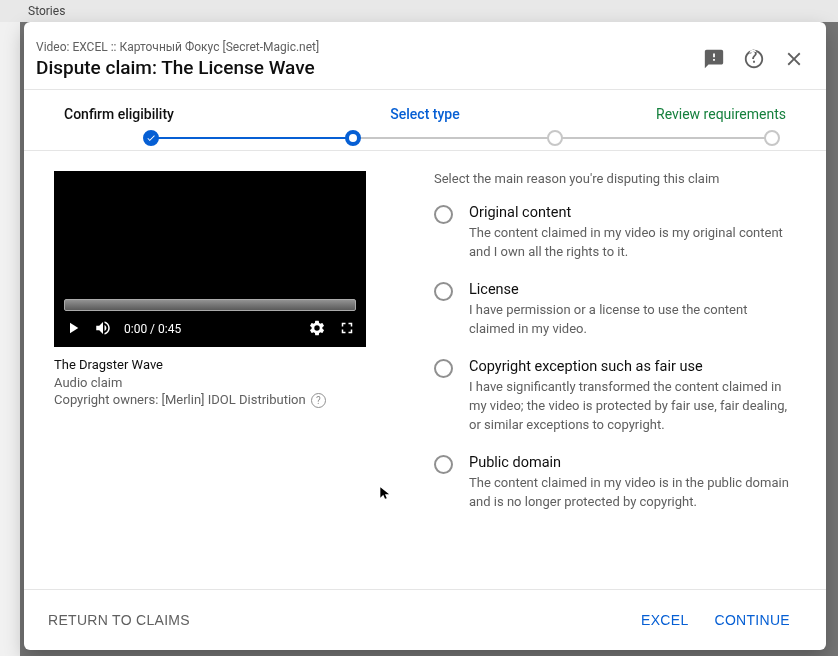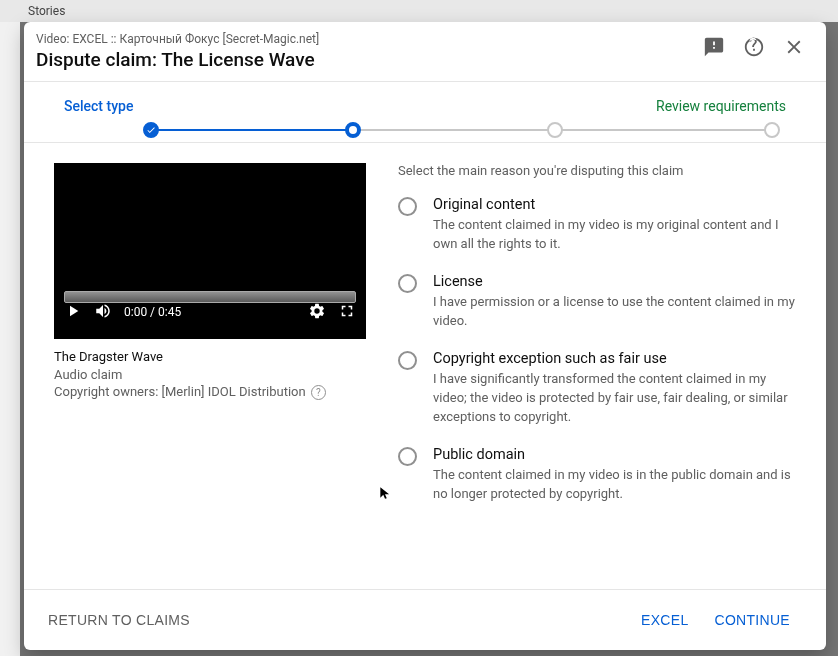--- a/index.html
+++ b/index.html
@@ -38,23 +38,23 @@
   position: absolute;
   left: 24px; right: 12px; top: 22px; bottom: 6px;
   background: #fff;
   border-radius: 6px;
   box-shadow: 0 8px 20px rgba(0,0,0,0.25);
   display: flex;
   flex-direction: column;
   color: #0f0f0f;
 }
 .dialog-header {
-  padding: 10px 18px 10px 12px;
-  display: flex;
-  align-items: flex-start;
+  padding: 18px 18px 10px 12px;
+  display: flex;
+  align-items: center;
   gap: 8px;
   border-bottom: 1px solid #e5e5e5;
 }
 .header-text { flex: 1; }
 .video-label { font-size: 12px; color: #606060; }
 .dialog-title { font-size: 19px; font-weight: 500; margin-top: 2px; }
 .header-icons { display: flex; gap: 12px; align-items: center; margin-top: 2px; }
 .icon-btn {
   width: 28px; height: 28px;
   border-radius: 50%;
@@ -127,42 +127,42 @@
 .video-scrub {
   position: absolute;
   left: 10px; right: 10px; bottom: 36px;
   height: 12px;
   border: 1px solid #aaa;
   background: linear-gradient(to bottom, #929292, #5a5a5a);
   border-radius: 2px;
 }
 .video-controls {
   position: absolute;
-  left: 0; right: 0; bottom: 12px;
+  left: 0; right: 0; bottom: 3px;
   height: 30px;
   display: flex;
   align-items: center;
   color: #fff;
   font-size: 12px;
   padding: 0 10px;
   gap: 12px;
 }
 .video-controls svg { width: 18px; height: 18px; fill: #fff; flex-shrink: 0; }
 .vc-spacer { flex: 1; }
 .video-meta { margin-top: 10px; font-size: 13px; }
 .video-title { color: #0f0f0f; margin-bottom: 2px; }
 .video-sub { color: #606060; line-height: 17px; }
 .help-small {
   display: inline-flex; width: 15px; height: 15px;
   border: 1.5px solid #909090; border-radius: 50%;
   color: #909090; font-size: 10px;
   align-items: center; justify-content: center;
   margin-left: 2px; vertical-align: middle;
 }
-.right-col { flex: 1; font-size: 13px; color: #606060; }
+.right-col { flex: 1; font-size: 13px; color: #606060; margin-left: 36px; }
 .section-label { margin-bottom: 18px; }
 .radio-opt {
   display: flex;
   gap: 16px;
   margin-bottom: 20px;
   cursor: pointer;
 }
 .radio-ring {
   width: 19px; height: 19px;
   border: 2px solid #909090;
@@ -236,20 +236,21 @@
           <svg viewBox="0 0 24 24">
               <path d="M19 6.41 17.59 5 12 10.59 6.41 5 5 6.41 10.59 12 5 17.59 6.41 19 12 13.41 17.59 19 19 17.59 13.41 12z"></path>
             </svg>
         </span>
       </button>
     </div>
   </div>
 
   <div class="stepper">
     <div class="stepper-row">
+      <div class="step-lbl step-complete">Confirm eligibility</div>
       <div class="step-lbl step-active">Select type</div>
       <div class="step-lbl step-future">Review requirements</div>
     </div>
     <div class="stepper-track">
       <div class="track-line" style="left:12%;right:2%;"></div>
       <div class="track-line blue" style="left:12%;width:28%;"></div>
       <div class="node done" style="left:12%;">
         <svg viewBox="0 0 24 24">
             <path d="M9 16.17 4.83 12l-1.42 1.41L9 19 21 7l-1.41-1.41z"></path>
           </svg>

